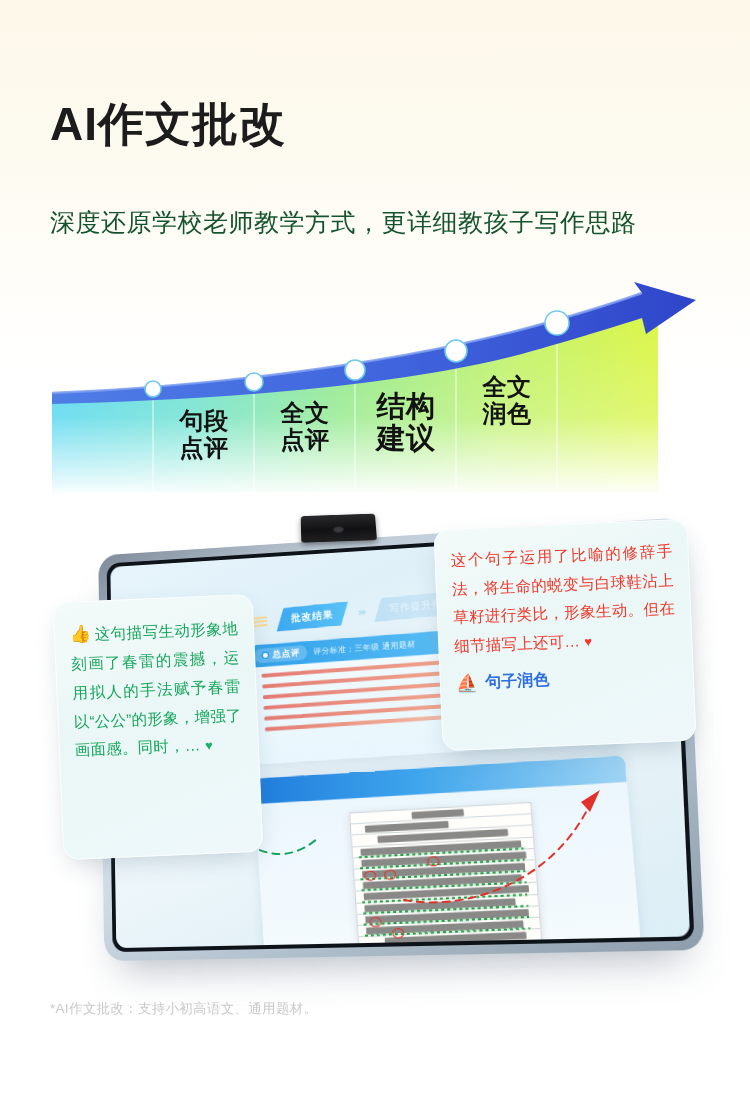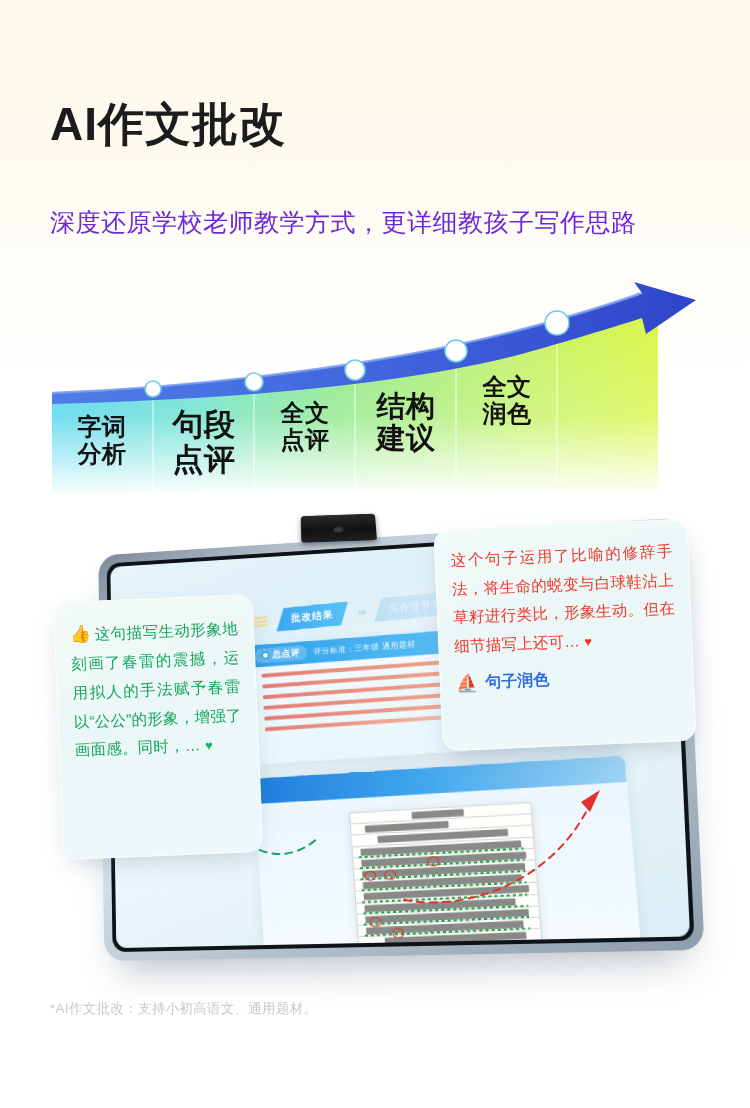--- a/index.html
+++ b/index.html
@@ -11,21 +11,21 @@
   }
 
   
   .hero-title{
     position:absolute; left:50px; top:101px;
     font-size:46px; font-weight:bold; color:#1c1c1c;
     letter-spacing:1px; line-height:1;
   }
   .hero-sub{
     position:absolute; left:50px; top:206px;
-    font-size:25px; color:#6d28d9; letter-spacing:.5px;
+    font-size:25px; color:#14532d; letter-spacing:.5px;
   }
 
   
   .chart-wrap{ position:absolute; left:46px; top:278px; width:660px; height:230px; }
   .chart-wrap svg{ display:block; width:100%; height:100%; }
   .step-label{
     position:absolute; text-align:center; color:#121212;
     font-weight:bold; line-height:1.12; letter-spacing:.5px;
     white-space:pre-line;
   }
@@ -229,23 +229,21 @@
 
     <g>
       <circle cx="107" cy="111" r="8" fill="#ffffff" stroke="#6fc9e8" stroke-width="1.6"></circle>
       <circle cx="208" cy="104" r="9" fill="#ffffff" stroke="#6fc9e8" stroke-width="1.6"></circle>
       <circle cx="309" cy="92" r="10" fill="#ffffff" stroke="#6fc9e8" stroke-width="1.6"></circle>
       <circle cx="410" cy="73" r="11" fill="#ffffff" stroke="#6fc9e8" stroke-width="1.6"></circle>
       <circle cx="511" cy="45" r="12" fill="#ffffff" stroke="#6fc9e8" stroke-width="1.6"></circle>
     </g>
   </svg>
 
-  <div class="step-label" style="left:8px;  top:136px; width:96px; font-size:24px;">字词
-分析</div>
-  <div class="step-label" style="left:110px;top:130px; width:96px; font-size:31px;">句段
+  <div class="step-label" style="left:110px;top:130px; width:96px; font-size:24px;">句段
 点评</div>
   <div class="step-label" style="left:211px;top:122px; width:96px; font-size:24px;">全文
 点评</div>
   <div class="step-label" style="left:312px;top:112px; width:96px; font-size:29px;">结构
 建议</div>
   <div class="step-label" style="left:413px;top:96px;  width:96px; font-size:24px;">全文
 润色</div>
 </div>
 
 <div class="device">

